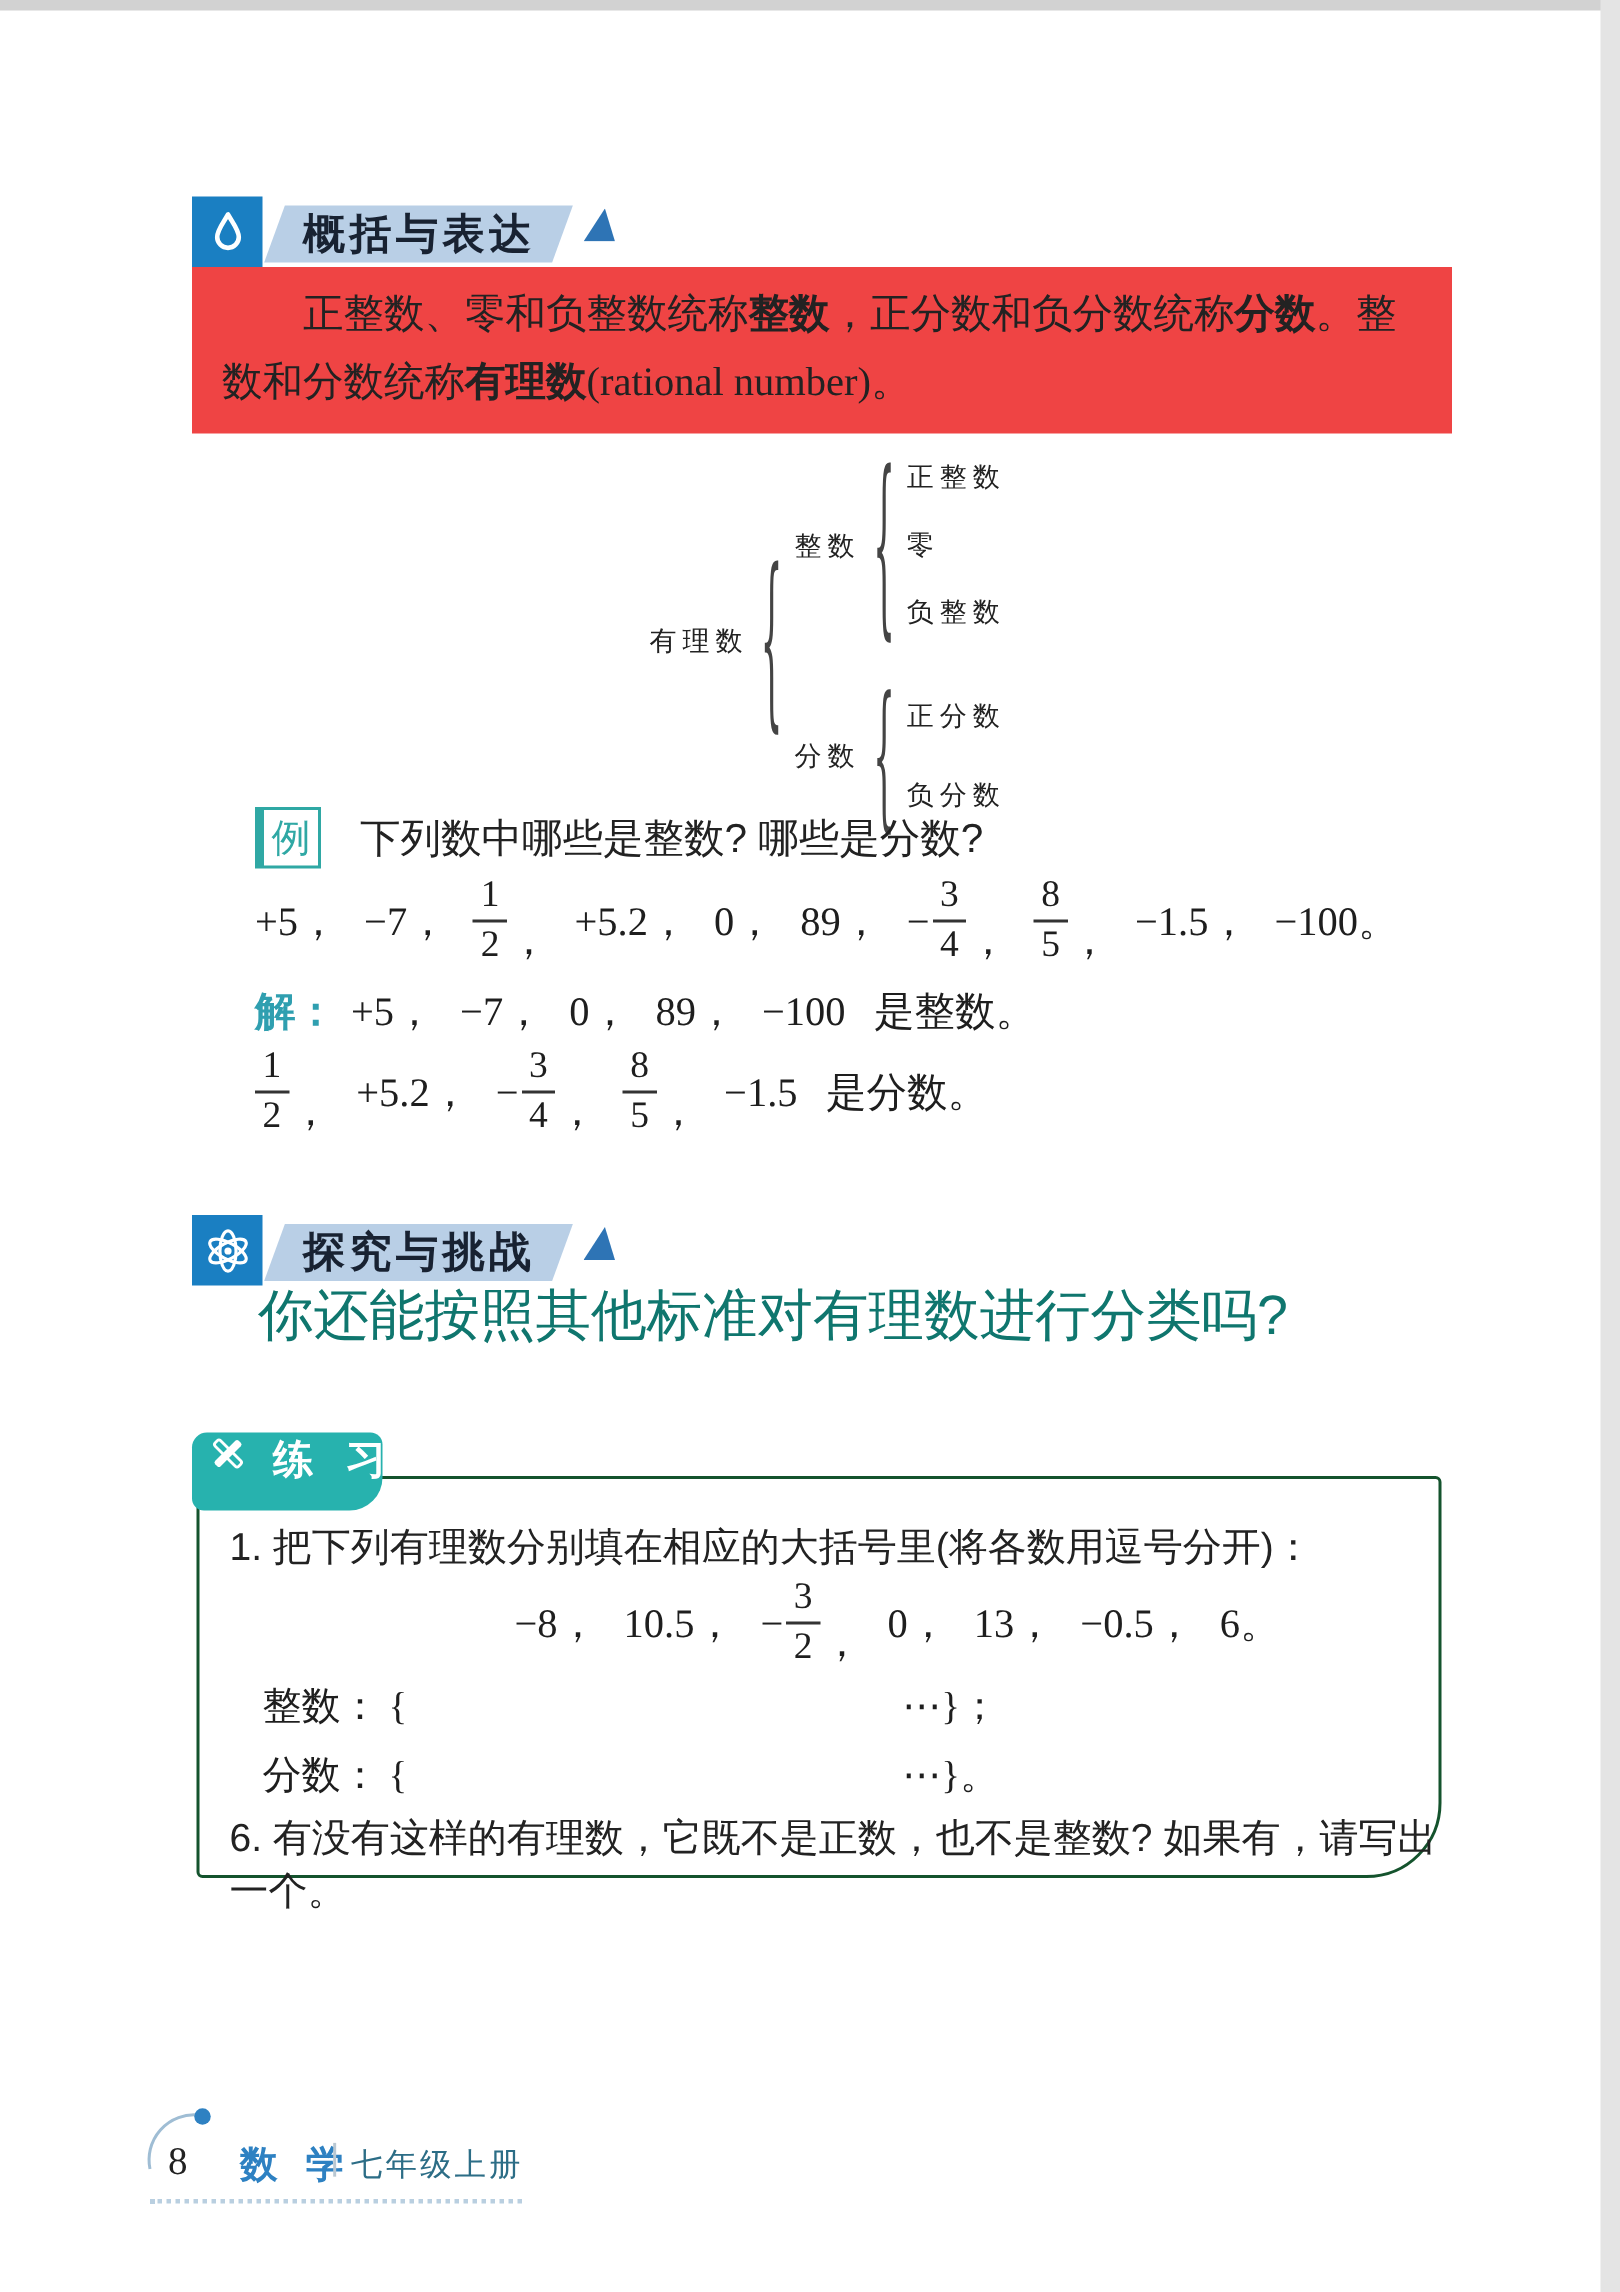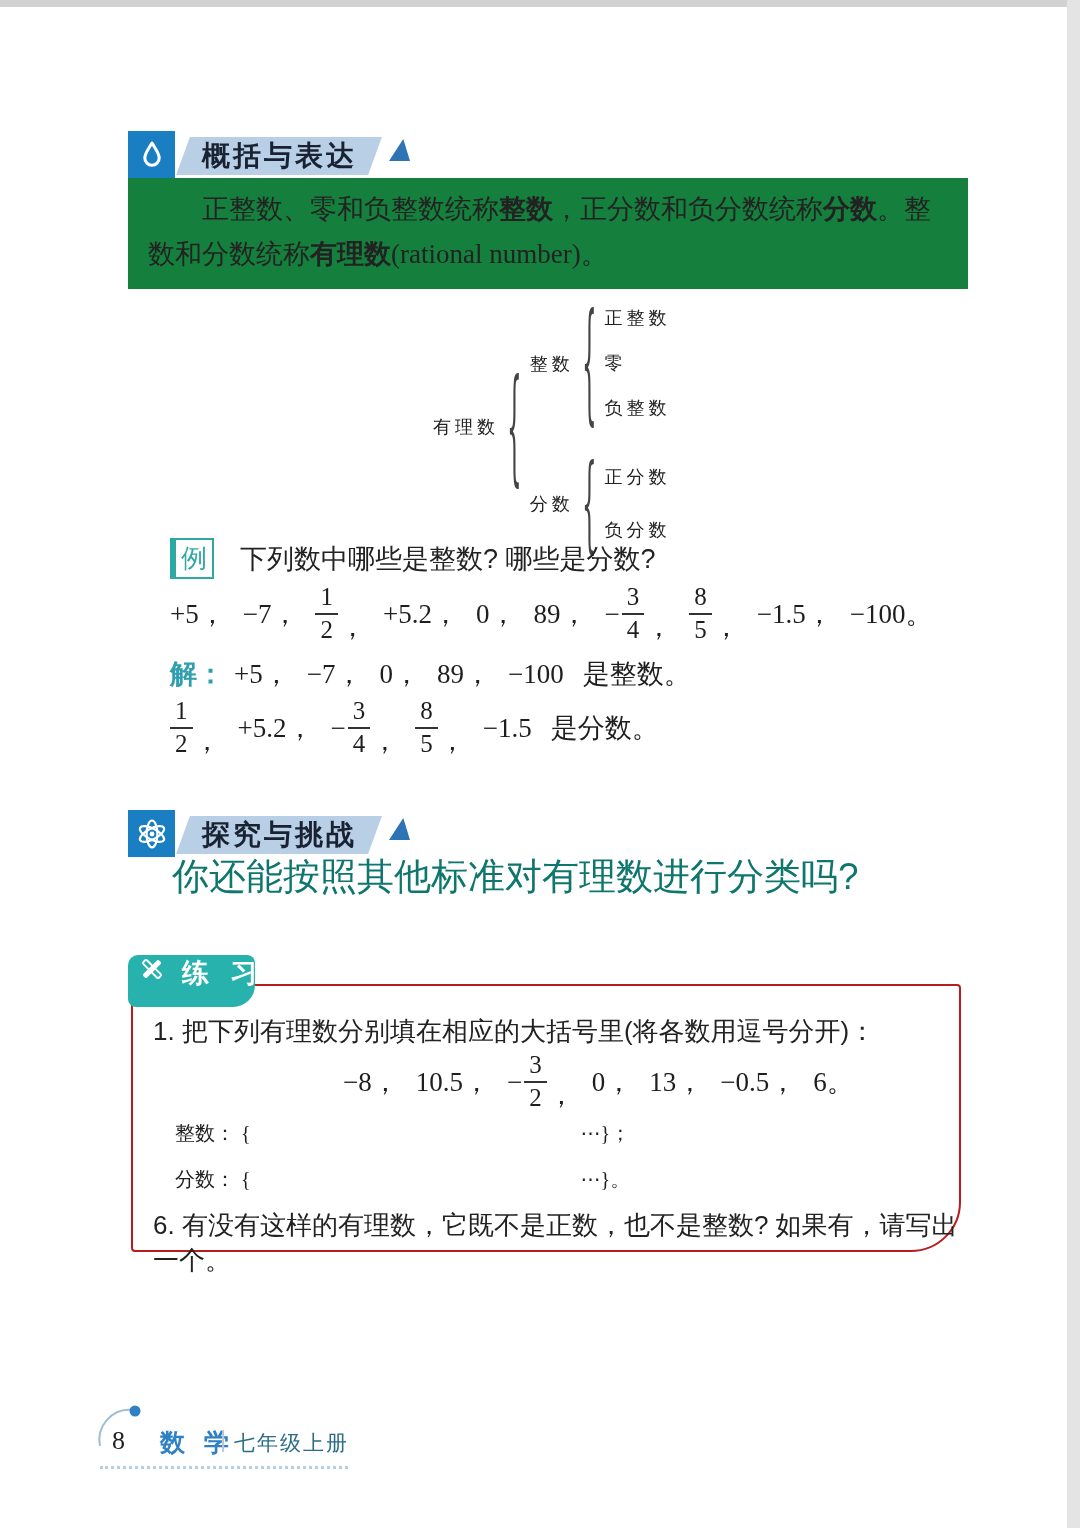--- a/index.html
+++ b/index.html
@@ -29,21 +29,21 @@
     letter-spacing:3px; white-space:nowrap;
   }
   .sec-tri {
     width:21px; height:22px; background:#2e74b5; margin-left:14px; margin-top:8px;
     clip-path:polygon(68% 0, 100% 100%, 0 100%);
   }
 
   
   .para-box {
     position:absolute; left:128px; top:178px; width:840px; min-height:90px;
-    background:#15803d; padding:9px 20px 12px 20px;
+    background:#ef4444; padding:9px 20px 12px 20px;
     font-size:27px; line-height:45px; color:#222;
   }
   .para-box p { text-indent:2em; }
   .para-box b { font-weight:bold; }
   .latin { font-family:"Liberation Serif", serif; }
 
   
   .diagram { position:absolute; left:433px; top:296px; display:flex; align-items:center; }
   .dg-label { font-size:18px; letter-spacing:4px; color:#222; white-space:nowrap; }
   .brace {
@@ -80,32 +80,32 @@
   .solution1 { position:absolute; left:170px; top:656px; display:flex; align-items:center; }
   .sol-label { color:#2f9fb0; font-size:27px; font-weight:bold; margin-right:10px; }
   .solution2 { position:absolute; left:170px; top:692px; height:72px; }
 
   
   .explore-q { position:absolute; left:172px; top:852px; font-size:37px; color:#0f766e; }
 
   
   .practice-box {
     position:absolute; left:131px; top:984px; width:830px; height:268px;
-    border:2px solid #b91c1c; border-radius:2px 4px 50px 4px; background:#fff;
+    border:2px solid #14532d; border-radius:2px 4px 50px 4px; background:#fff;
   }
   .practice-tab {
     position:absolute; left:128px; top:955px; width:127px; height:52px; z-index:3;
     background:#27b2ae; border-radius:10px 8px 22px 8px;
     display:flex; padding-left:10px;
   }
   .practice-tab .divider { width:3px; height:28px; background:#ffffff; margin:0 9px 0 7px; }
   .practice-tab .t { color:#fff; font-weight:bold; font-size:27px; letter-spacing:7px; white-space:nowrap; }
   .p-item { position:absolute; font-size:26px; color:#222; }
   .p-num-row { position:absolute; left:210px; top:60px; height:72px; }
-  .brace-line { position:absolute; display:flex; align-items:center; font-size:20px; }
+  .brace-line { position:absolute; display:flex; align-items:center; font-size:26px; }
   .brace-line .open { font-family:"Liberation Serif", serif; margin-left:6px; }
   .brace-line .close { font-family:"Liberation Serif", serif; margin-left:330px; }
 
   
   .footer { position:absolute; left:92px; top:1398px; width:420px; height:80px; }
   .footer svg.arc { position:absolute; left:0; top:0; }
   .page-num { position:absolute; left:20px; top:28px; font-size:26px; color:#222; font-family:"Liberation Serif", serif; }
   .subject { position:absolute; left:68px; top:28px; font-size:25px; font-weight:bold; color:#2e81c2; letter-spacing:6px; }
   .foot-sep { position:absolute; left:128px; top:27px; color:#b9c7d2; font-size:24px; }
   .volume { position:absolute; left:142px; top:31px; font-size:21px; color:#2c6d86; letter-spacing:2px; }

